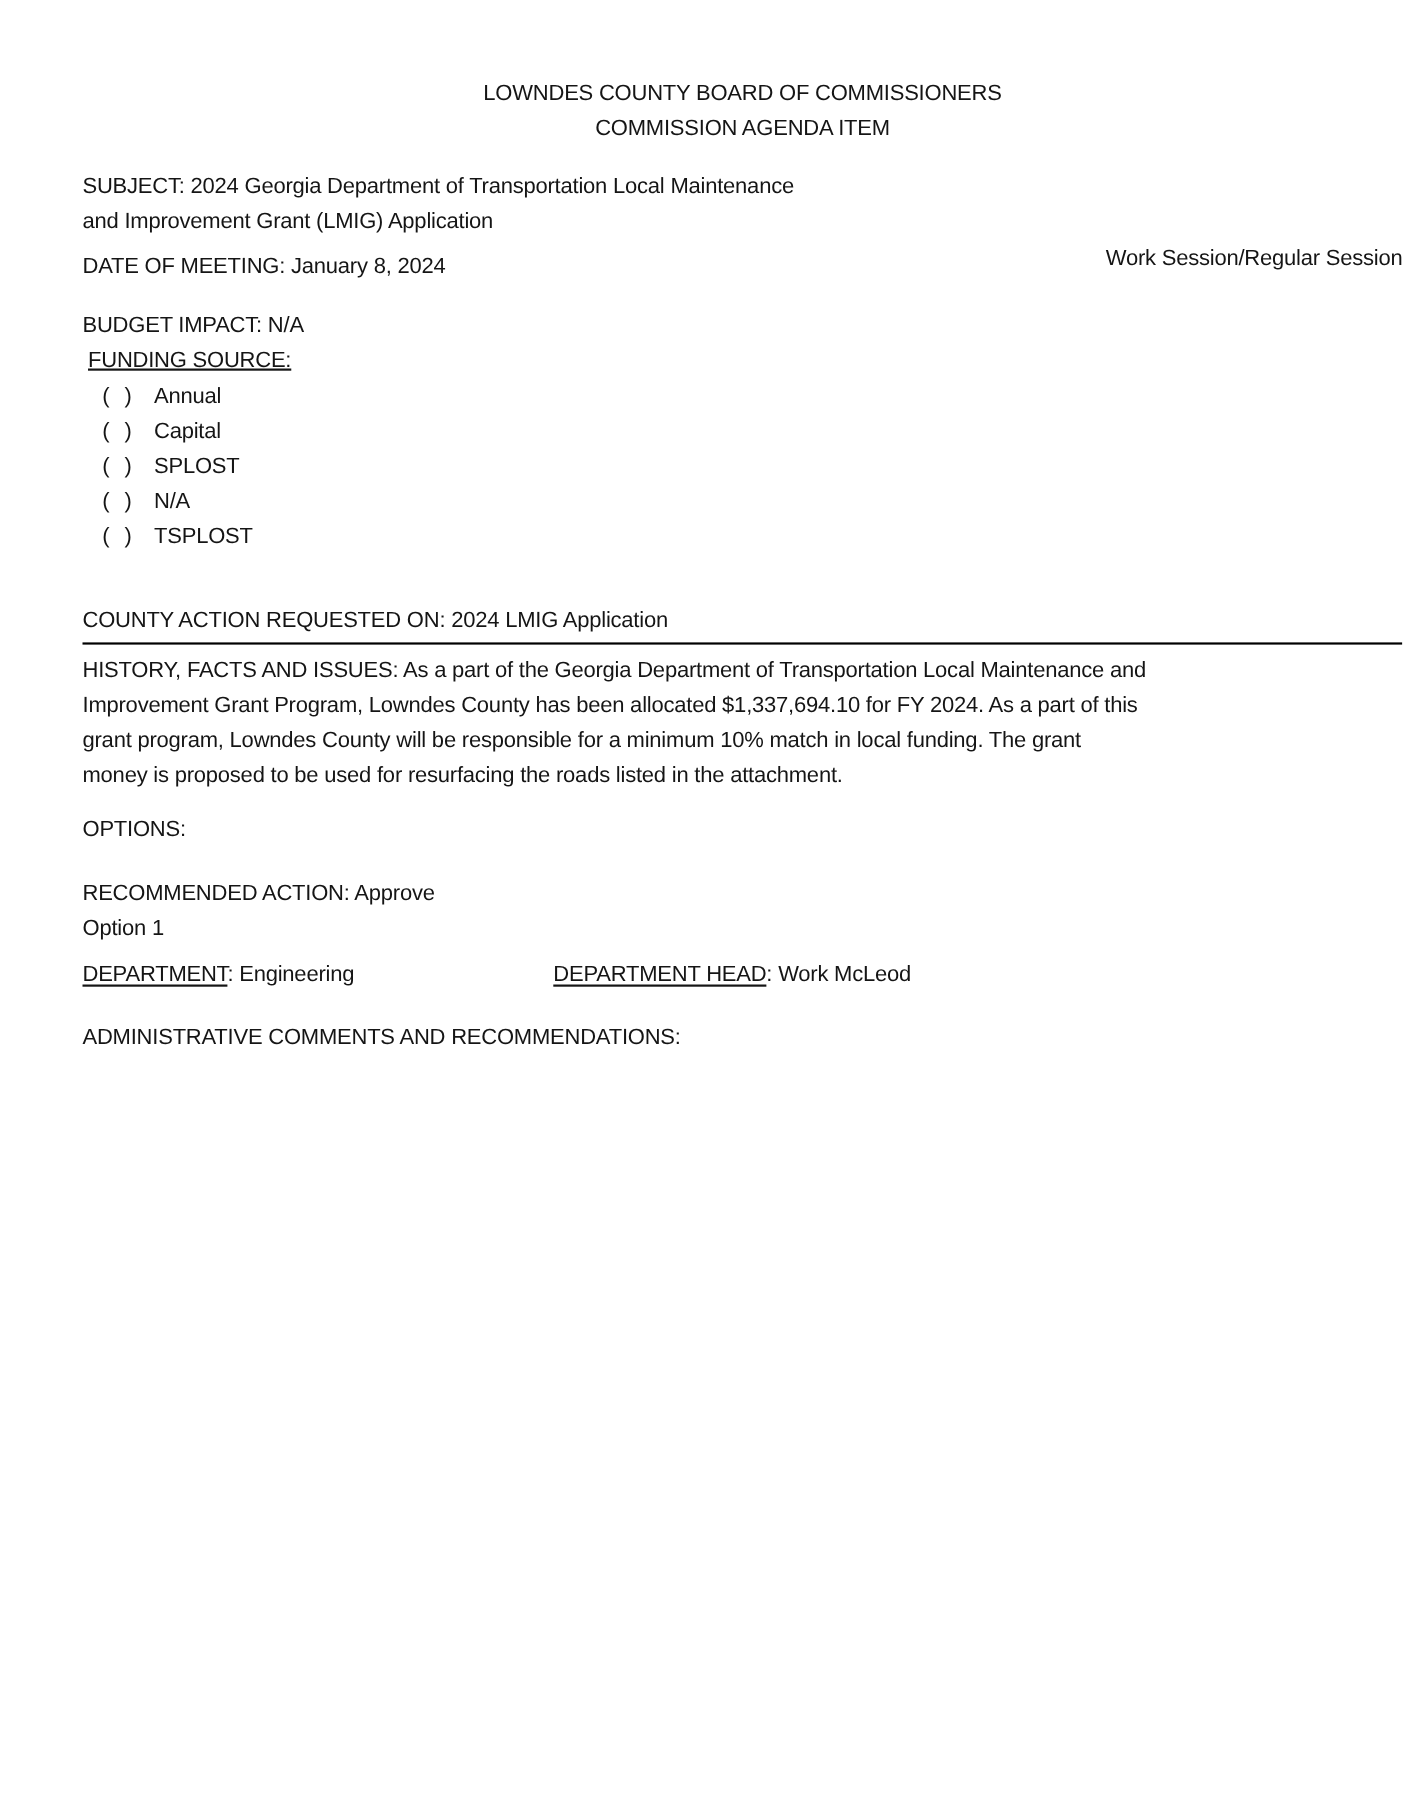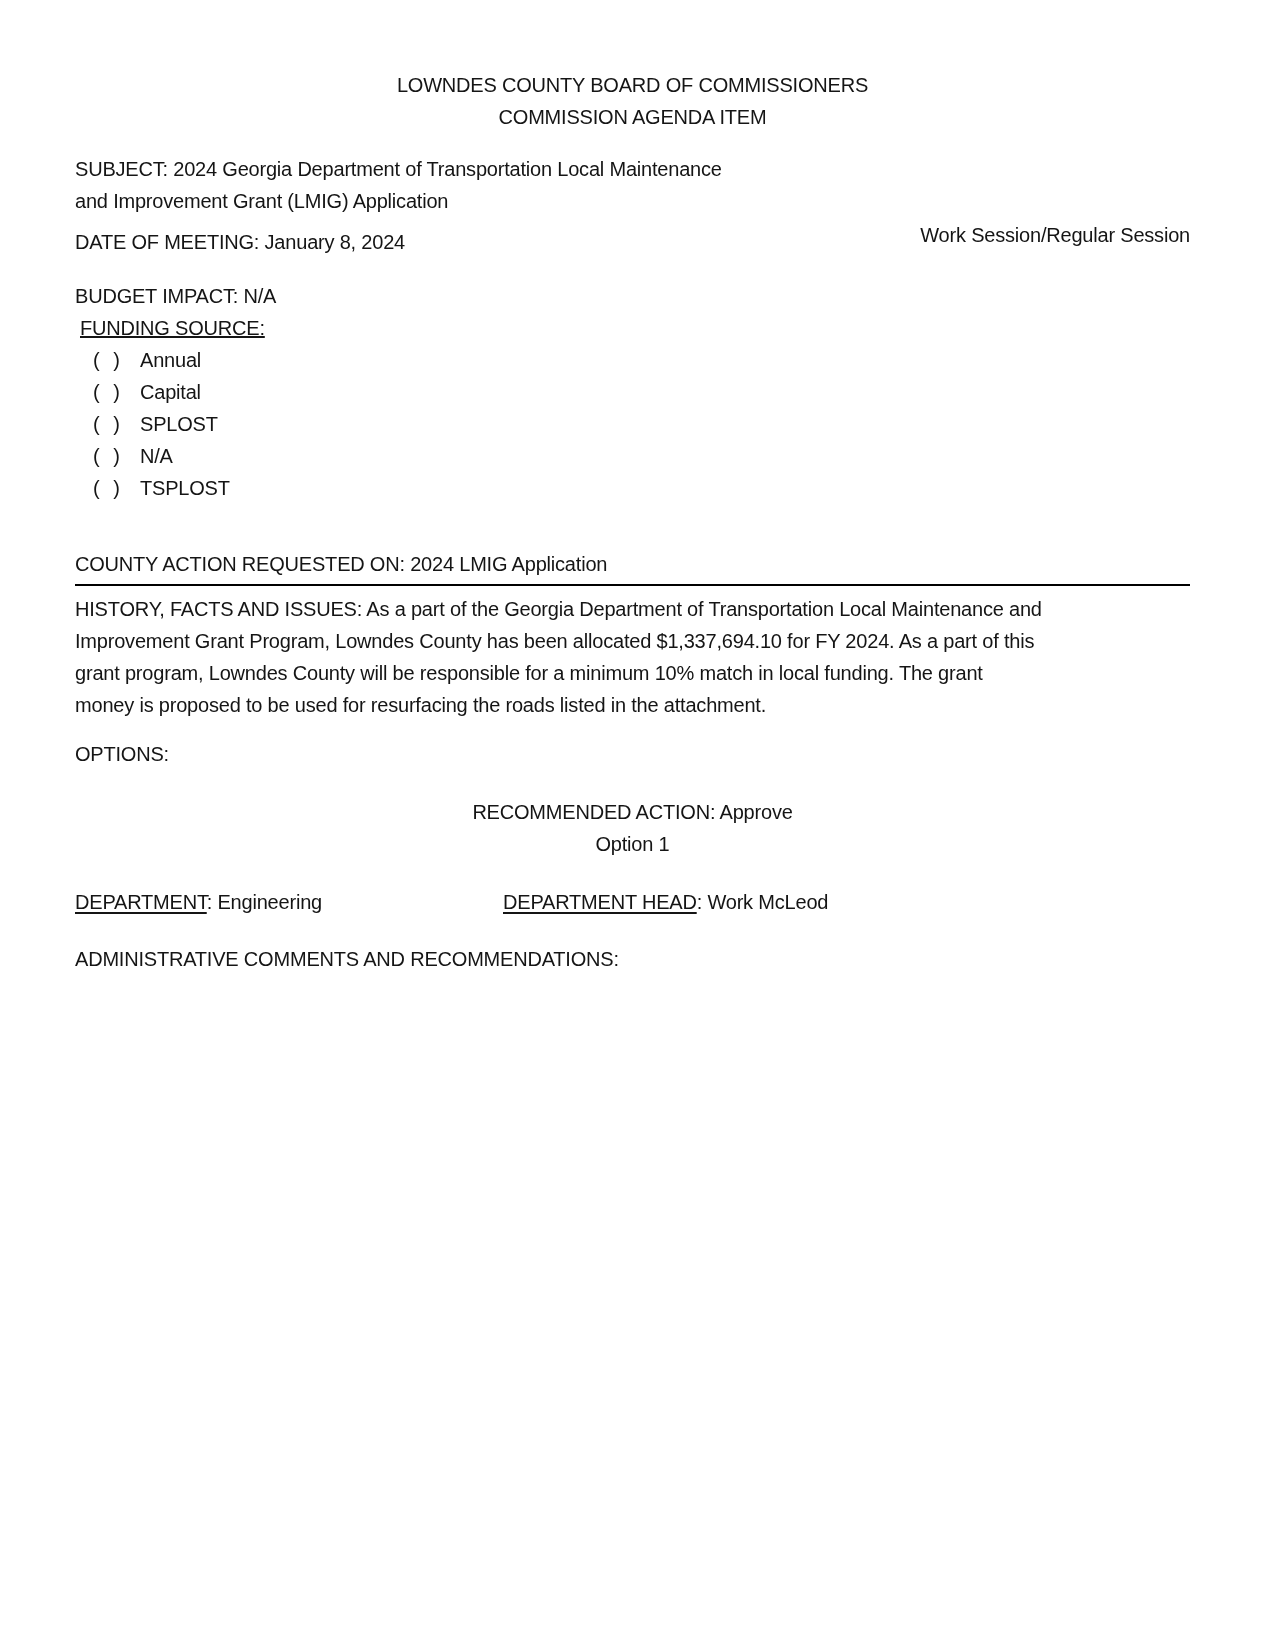--- a/index.html
+++ b/index.html
@@ -11,21 +11,20 @@
     font-size: 20px;
     line-height: 32px;
     color: #151515;
     letter-spacing: -0.2px;
   }
   .page {
     position: relative;
     width: 1275px;
     height: 1650px;
     padding-left: 75px;
-    padding-right: 85px;
     overflow: hidden;
     background: #ffffff;
   }
   .doc-header {
     margin-top: 69px;
     text-align: center;
   }
   .subject-block {
     margin-top: 20px;
     white-space: pre-line;
@@ -61,23 +60,23 @@
   .options-block {
     margin-top: 17px;
     display: flex;
     align-items: flex-start;
   }
   .options-label {
     width: 113px;
     flex: 0 0 113px;
   }
   .options-items { list-style: none; }
-  .recommended-block { margin-top: 26px; text-align: center; }
+  .recommended-block { margin-top: 26px; }
   .department-row {
-    margin-top: 26px;
+    margin-top: 10px;
     display: flex;
     align-items: flex-start;
   }
   .department-cell-left {
     width: 428px;
     flex: 0 0 428px;
   }
   .underlined {
     text-decoration: underline;
     text-decoration-thickness: 2px;

